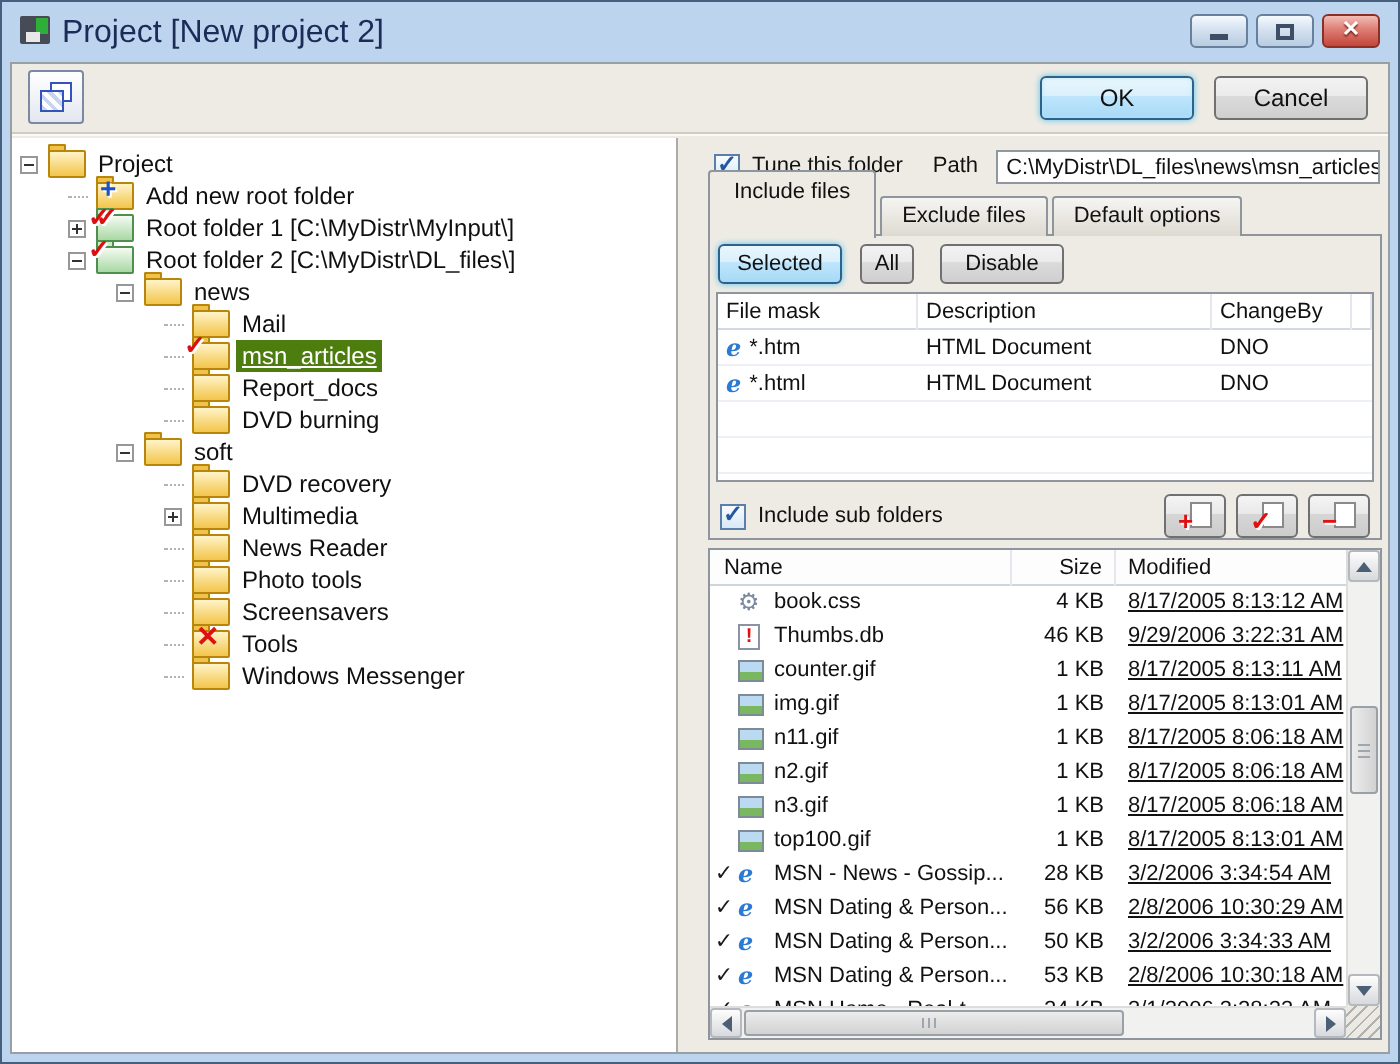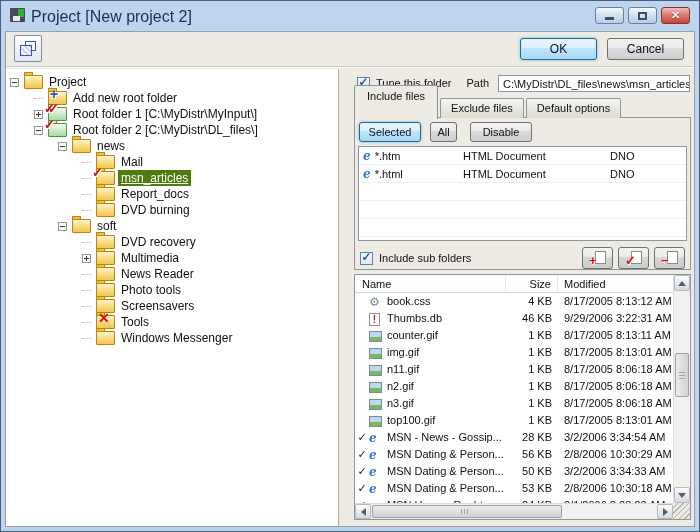--- a/index.html
+++ b/index.html
@@ -101,21 +101,21 @@
     grid-template-columns:1fr 52px 115px;border-bottom:1px solid #cfd5dd;background:#fdfdfd;}
   .fl-h span{border-right:1px solid #e4e8ee;}
   .fl-h .h-name{padding-left:7px;}
   .fl-h .h-size{text-align:right;padding-right:6px;}
   .fl-h .h-mod{padding-left:6px;border-right:none;}
   .fl-body{position:absolute;left:0;right:17px;top:18px;bottom:16px;overflow:hidden;}
   .fl-row{display:grid;grid-template-columns:14px 18px 1fr 52px 115px;height:17px;line-height:17px;align-items:center;}
   .fl-row .chk{text-align:center;color:#1a1a1a;font-size:11px;}
   .fl-row .nm{white-space:nowrap;overflow:hidden;}
   .fl-row .sz{text-align:right;padding-right:6px;}
-  .fl-row .md{padding-left:6px;white-space:nowrap;}
+  .fl-row .md{padding-left:6px;white-space:nowrap;text-decoration:underline;}
   .fic{display:inline-block;vertical-align:middle;}
   .fic-gif{width:13px;height:11px;border:1px solid #7d8a99;background:linear-gradient(180deg,#bcd9f2 55%,#79b860 55%);}
   .fic-css{color:#7a8aa0;font-size:12px;line-height:1;}
   .fic-db{width:11px;height:13px;border:1px solid #8a93a3;background:#fff;color:#e01010;
     font:bold 10px/12px "Liberation Sans",sans-serif;text-align:center;}
   
   .v-scroll{position:absolute;right:0;top:0;bottom:16px;width:17px;background:#f1f1ef;border-left:1px solid #dddddb;}
   .h-scroll{position:absolute;left:0;right:17px;bottom:0;height:16px;background:#f1f1ef;border-top:1px solid #dddddb;}
   .sa{position:absolute;display:flex;align-items:center;justify-content:center;background:linear-gradient(#fdfdfd,#d8d9dd);
     border:1px solid #b5b8bd;border-radius:2px;}
@@ -286,20 +286,26 @@
           <span class="tab">Default options</span>
         </div>
 
       <div class="tabpage">
         <div class="filter-row" id="filterbtns">
             <button class="sbtn b-sel default">Selected</button>
             <button class="sbtn b-all">All</button>
             <button class="sbtn b-dis">Disable</button>
           </div>
         <div class="mask-table">
+          <div class="mt-header" id="mtheader">
+              <span>File mask</span>
+              <span>Description</span>
+              <span>ChangeBy</span>
+              <span></span>
+            </div>
           <div id="mtrows">
               <div class="mt-row">
                 <span class="c">
                   <span class="ie-e">e</span>
                   <span>*.htm</span>
                 </span>
                 <span class="c">HTML Document</span>
                 <span class="c">DNO</span>
                 <span class="c"></span>
               </div>

